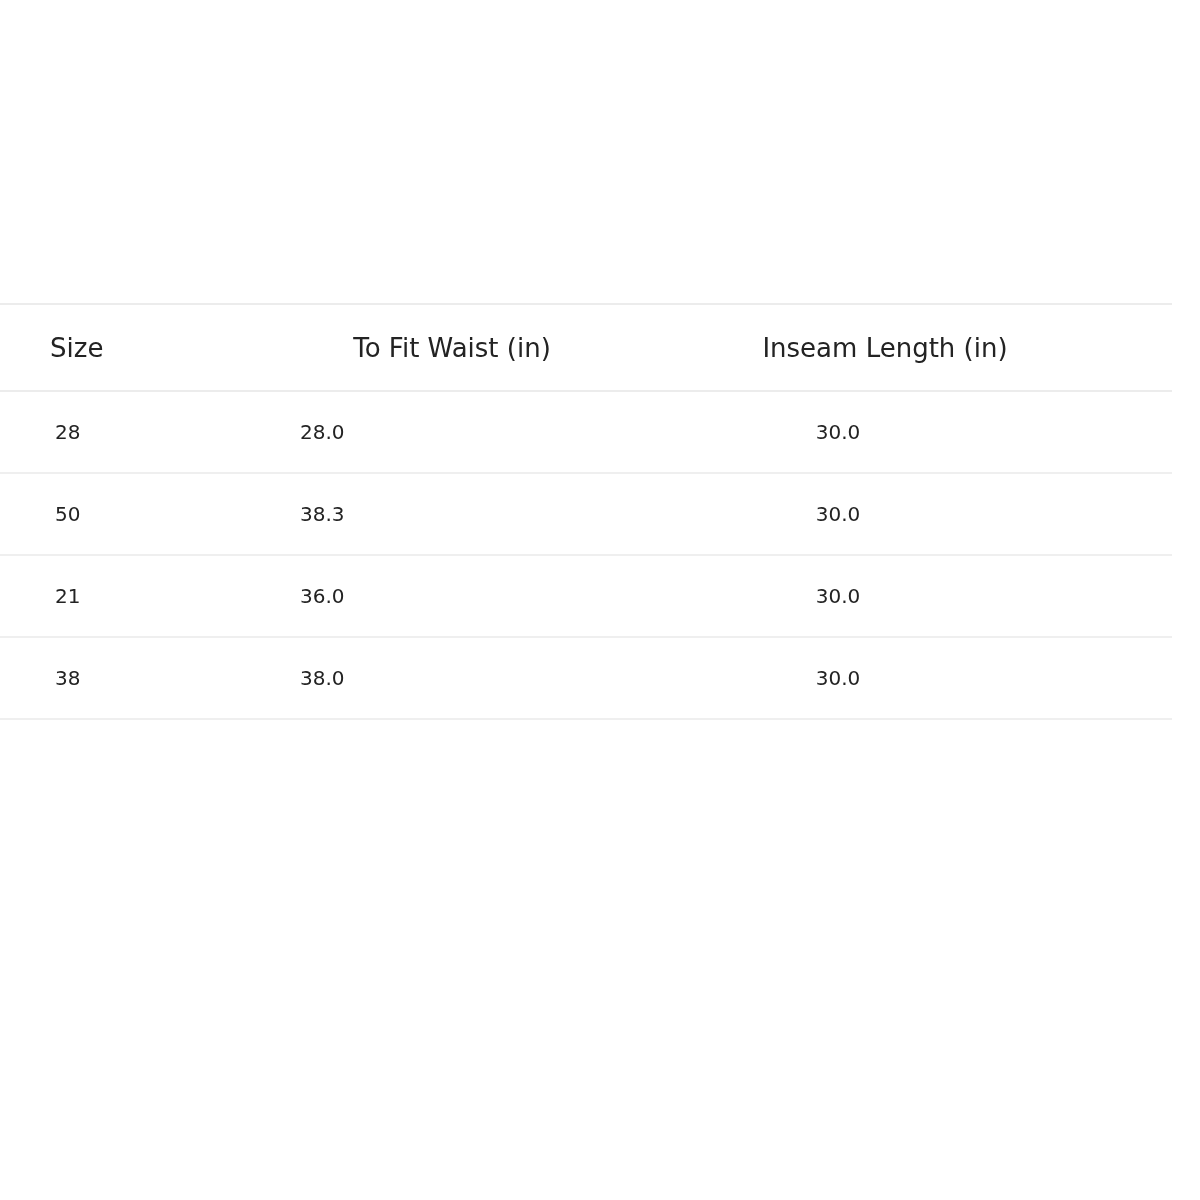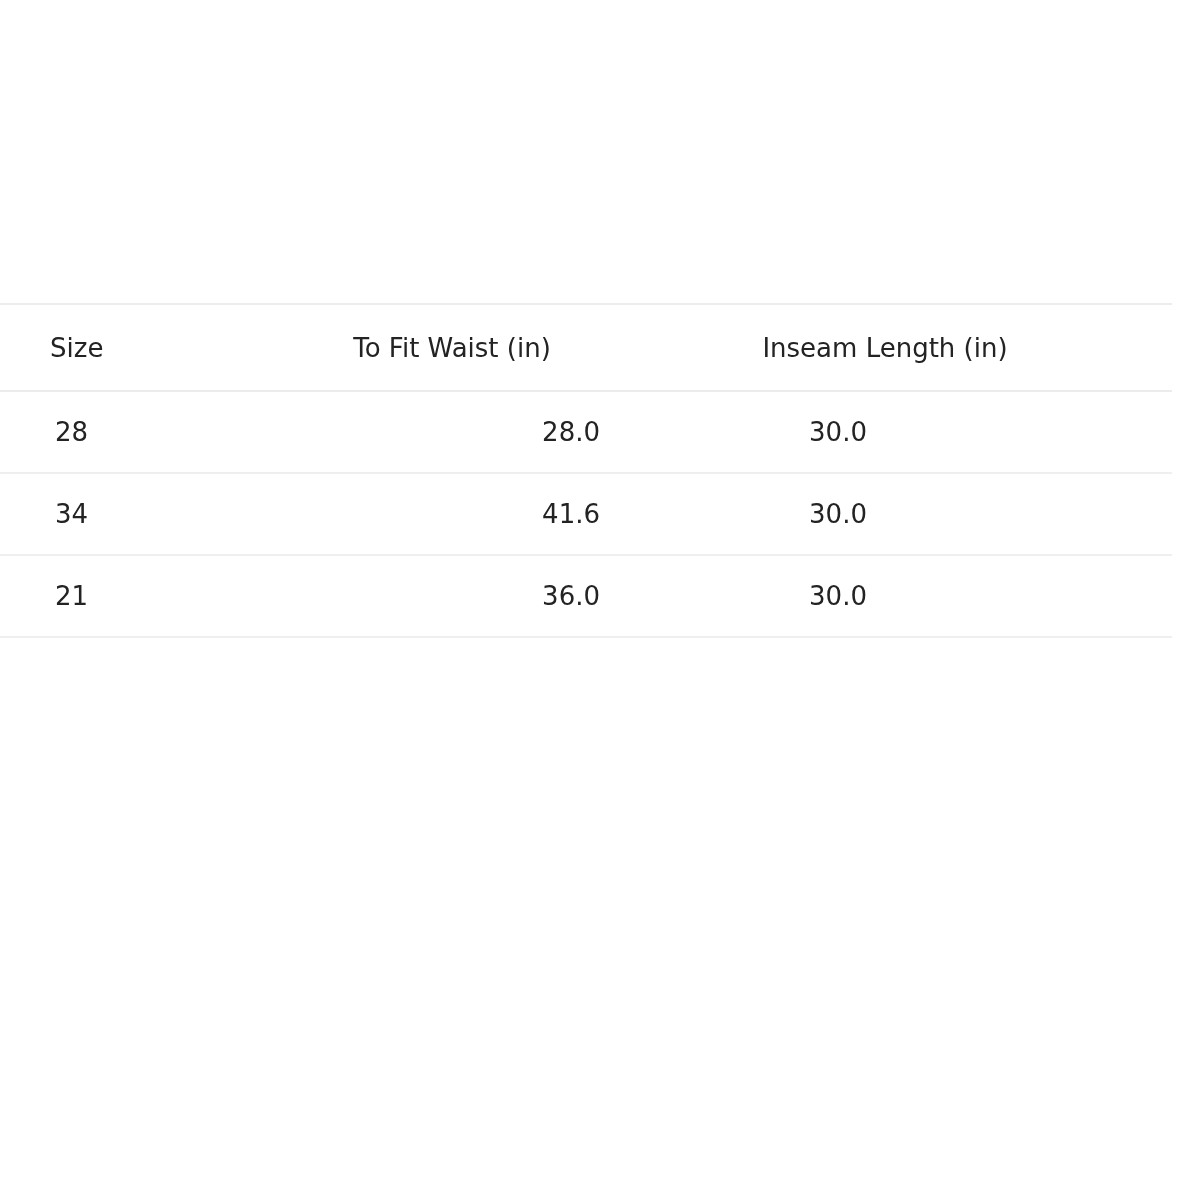--- a/index.html
+++ b/index.html
@@ -57,21 +57,21 @@
     color: #232323;
     vertical-align: middle;
     white-space: nowrap;
   }
 
   table.size-table tbody td {
     border-bottom: 2px solid #efefef;
     height: 80px;
     padding: 0;
     font-weight: 400;
-    font-size: 26px;
+    font-size: 20px;
     color: #232323;
     vertical-align: middle;
     white-space: nowrap;
   }
 
   
   .c-size {
     text-align: left;
     padding-left: 50px !important;
   }
@@ -79,21 +79,21 @@
     text-align: left;
     padding-left: 55px !important;
   }
 
   
   .c-waist {
     text-align: center;
     padding-left: 4px !important;
   }
   .c-waist-val {
-    text-align: right;
+    text-align: left;
   }
 
   
   .c-inseam {
     padding-right: 2px !important;
   }
   .c-inseam-val {
     text-align: center;
     padding-right: 96px !important;
   }
@@ -116,25 +116,30 @@
           <th class="c-inseam">Inseam Length (in)</th>
         </tr>
       </thead>
       <tbody>
         <tr>
           <td class="c-size-val">28</td>
           <td class="c-waist-val">28.0</td>
           <td class="c-inseam-val">30.0</td>
         </tr>
         <tr>
-          <td class="c-size-val">34</td>
-          <td class="c-waist-val">41.6</td>
+          <td class="c-size-val">50</td>
+          <td class="c-waist-val">38.3</td>
           <td class="c-inseam-val">30.0</td>
         </tr>
         <tr>
           <td class="c-size-val">21</td>
           <td class="c-waist-val">36.0</td>
+          <td class="c-inseam-val">30.0</td>
+        </tr>
+        <tr>
+          <td class="c-size-val">38</td>
+          <td class="c-waist-val">38.0</td>
           <td class="c-inseam-val">30.0</td>
         </tr>
       </tbody>
     </table>
   </div>
 </div>
 
 </body></html>

